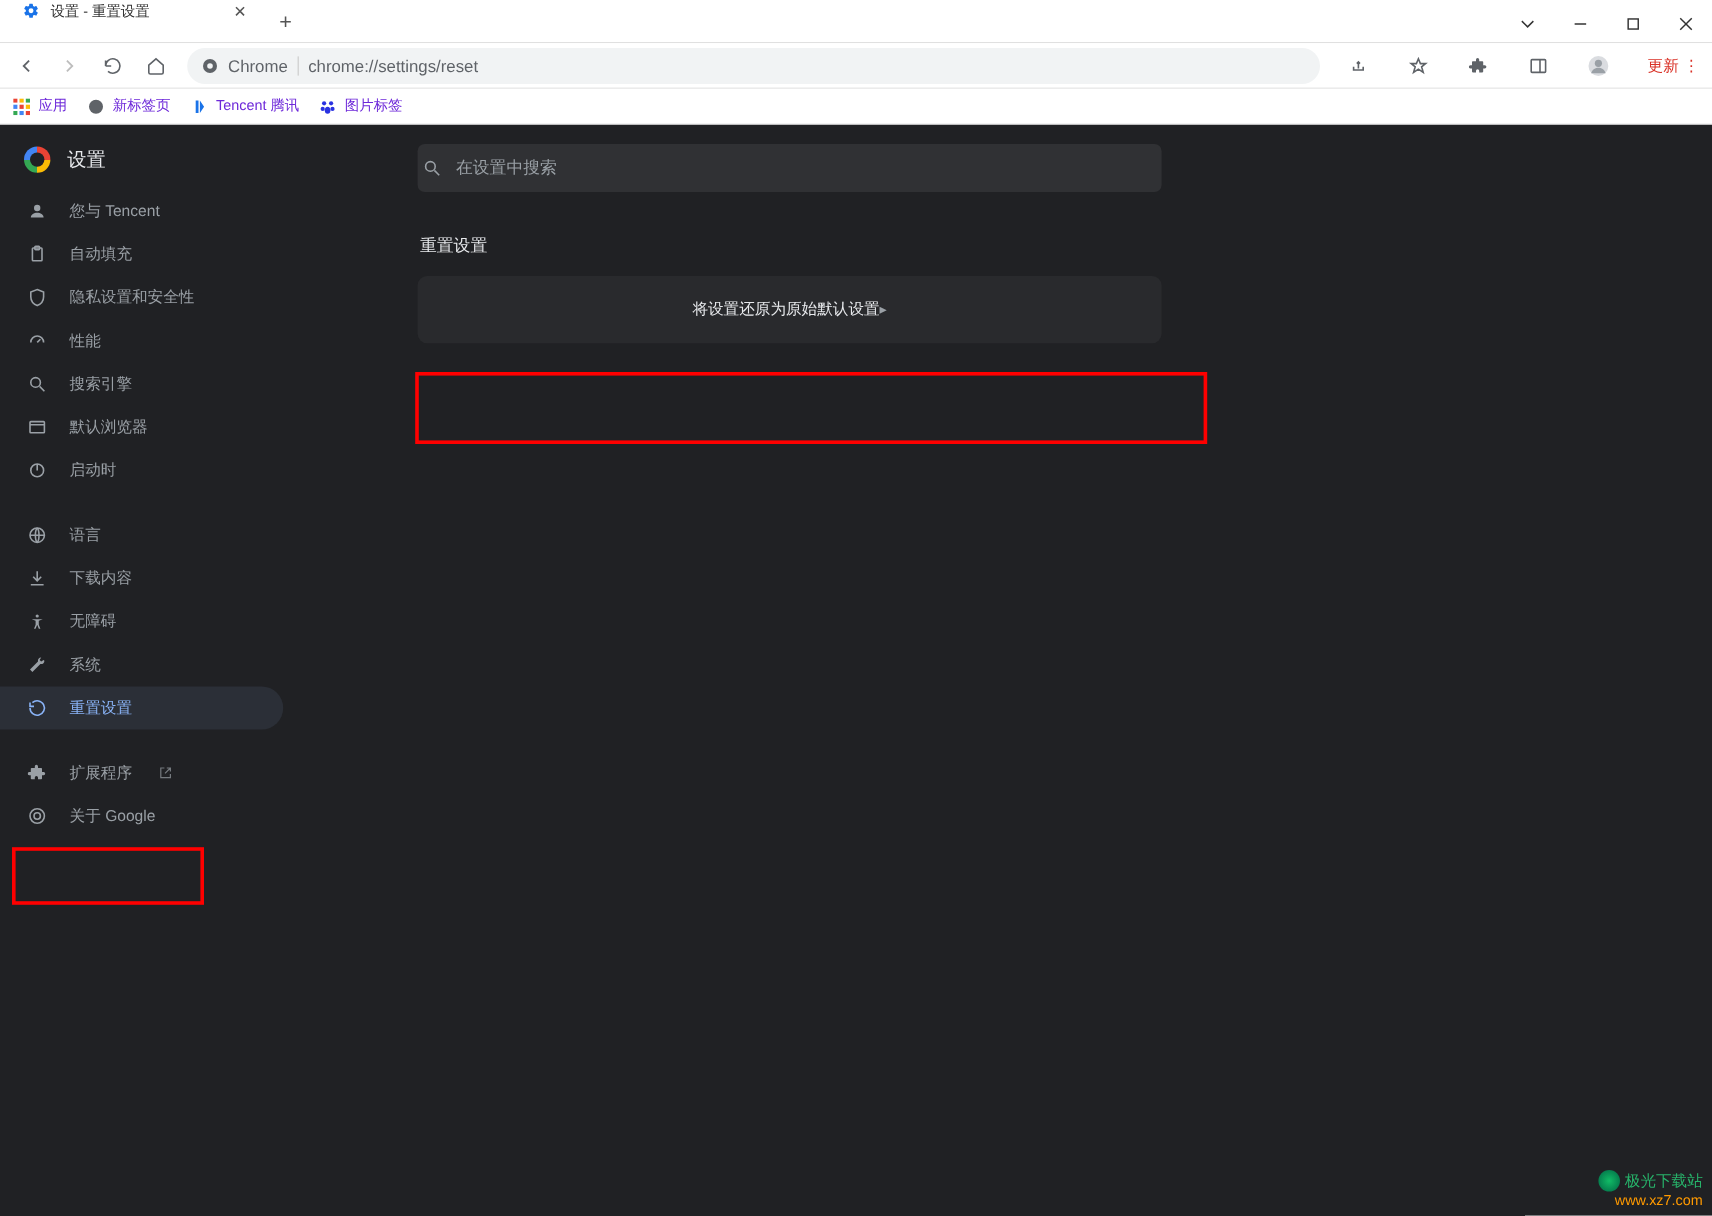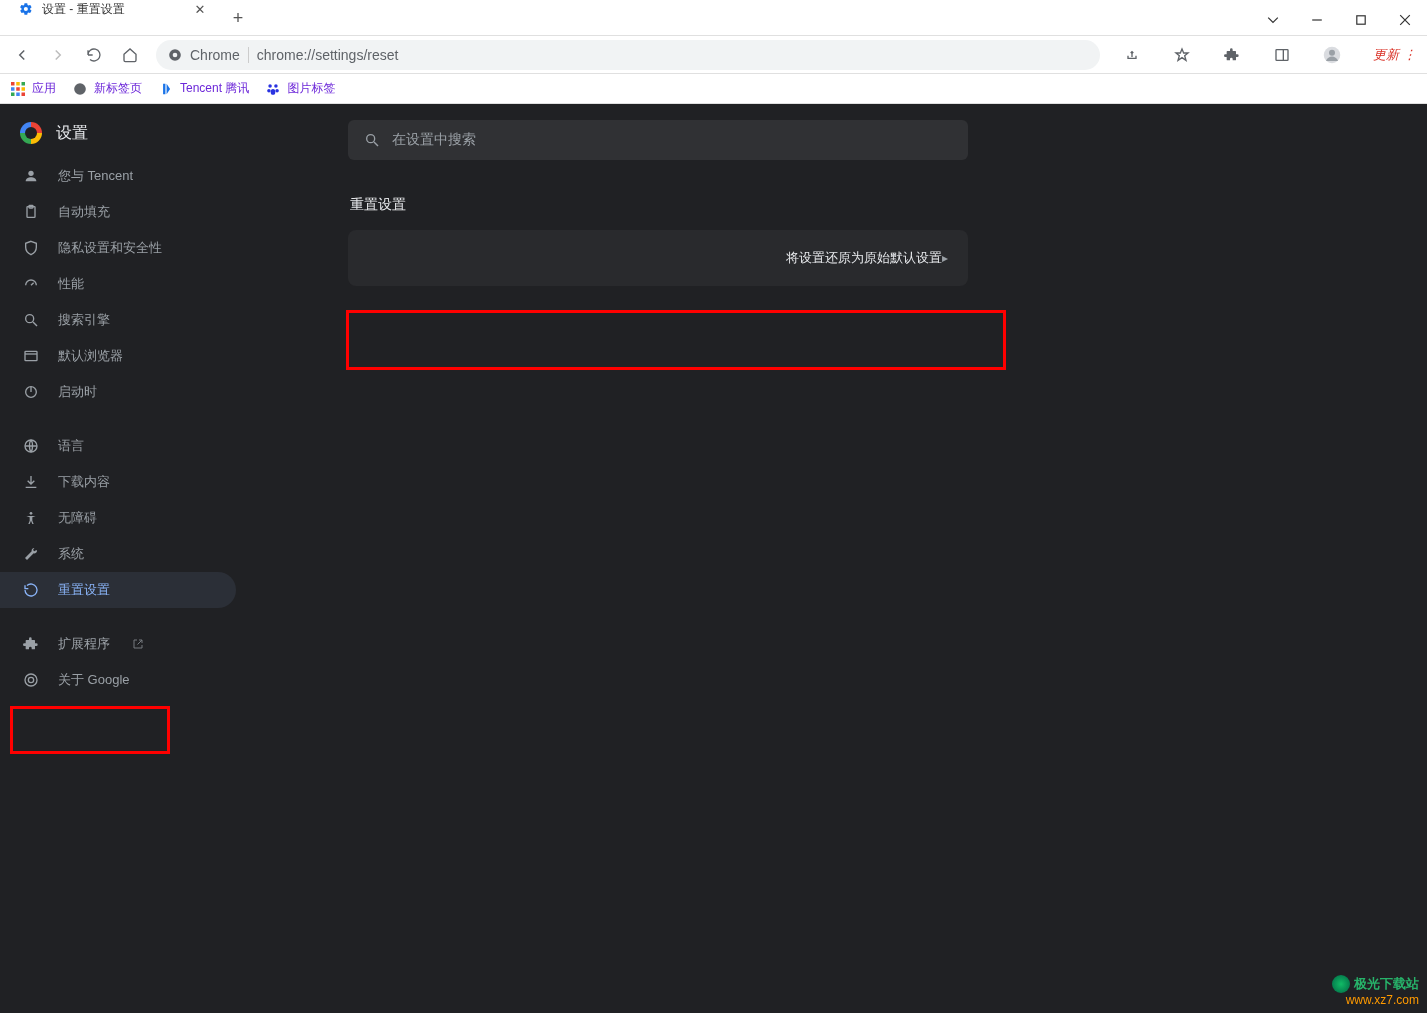--- a/index.html
+++ b/index.html
@@ -17,21 +17,21 @@
 .win-btn svg { width:12px; height:12px; }
 
 
 .toolbar { height:38px; background:#fff; display:flex; align-items:center; padding:0 6px; gap:4px; border-bottom:1px solid #e0e0e0; }
 .tb-btn { width:32px; height:32px; border-radius:50%; display:flex; align-items:center; justify-content:center; color:#5f6368; }
 .tb-btn.disabled { color:#bdbdbd; }
 .omnibox { flex:1; height:30px; background:#f1f3f4; border-radius:15px; display:flex; align-items:center; padding:0 12px; gap:8px; color:#5f6368; font-size:14px; margin:0 6px; }
 .omnibox .chrome-label { color:#5f6368; font-size:14px; }
 .omnibox .sep { width:1px; height:16px; background:#ccc; }
 .omnibox .url { color:#5f6368; font-size:14px; }
-.toolbar-right { display:flex; align-items:center; gap:18px; margin-left:6px;font-style:italic; }
+.toolbar-right { display:flex; align-items:center; gap:18px; margin-left:6px; }
 .update-btn { color:#d93025; font-size:13px; padding:4px 6px; border:1px solid transparent; border-radius:4px; display:flex; align-items:center; gap:4px; }
 .tb-icon { width:32px; height:32px; display:flex; align-items:center; justify-content:center; color:#5f6368; }
 
 
 .bookmarks { height:30px; background:#fff; display:flex; align-items:center; padding:0 10px; gap:16px; border-bottom:1px solid #e0e0e0; }
 .bm-item { display:flex; align-items:center; gap:6px; font-size:12px; color:#6d28d9; }
 .bm-icon { width:16px; height:16px; display:flex; align-items:center; justify-content:center; }
 
 
 .content { position:absolute; top:104px; left:0; right:0; bottom:0; background:#202124; color:#e8eaed; display:flex; }
@@ -41,34 +41,34 @@
 .sb-header .logo::after { content:""; position:absolute; inset:5px; background:#202124; border-radius:50%; }
 .sb-header .title { font-size:16px; color:#e8eaed; }
 .sb-item { display:flex; align-items:center; gap:18px; height:36px; padding:0 22px; color:#9aa0a6; font-size:13px; cursor:pointer; border-radius:0 18px 18px 0; margin-right:20px; }
 .sb-item.active { background:#2b2f37; color:#8ab4f8; }
 .sb-item .icon { width:18px; height:18px; display:flex; align-items:center; justify-content:center; }
 .sb-gap { height:18px; }
 .sb-item .ext-open { margin-left:4px; opacity:.7; }
 
 .main { flex:1; padding:16px 0 0 0; display:flex; flex-direction:column; align-items:flex-start; }
 .main-inner { width:660px; margin-left:92px; }
-.searchbar { width:620px; height:40px; background:#303134; border-radius:6px; display:flex; align-items:center; padding:0 16px; gap:12px; color:#9aa0a6; font-size:14px; }
+.searchbar { width:620px; height:40px; background:#303134; border-radius:6px; display:flex; align-items:center; padding:0 4px; gap:12px; color:#9aa0a6; font-size:14px; }
 .section-title { font-size:14px; color:#e8eaed; margin:36px 0 16px 2px; }
 .card { background:#292a2d; border-radius:8px; width:620px; }
-.card-row { height:56px; display:flex; align-items:center; justify-content:flex-end; padding:0 20px; font-size:13px; color:#e8eaed; }
+.card-row { height:56px; display:flex; align-items:center; justify-content:center; padding:0 20px; font-size:13px; color:#e8eaed; }
 .card-row .chev { color:#9aa0a6; font-size:12px; }
 
 
 .hl { position:absolute; border:3px solid #ff0000; pointer-events:none; }
 .hl1 { left:10px; top:706px; width:160px; height:48px; }
 .hl2 { left:346px; top:310px; width:660px; height:60px; }
 
 
 .watermark { position:absolute; right:8px; bottom:6px; text-align:right; font-size:13px; line-height:1.2; }
-.watermark .l1 { color:#27b36a; font-weight:bold; display:flex; align-items:center; justify-content:flex-end; gap:4px; }
+.watermark .l1 { color:#27b36a; font-weight:normal; display:flex; align-items:center; justify-content:flex-end; gap:4px; }
 .watermark .l2 { color:#ff9a00; font-size:12px; }
 .wm-logo { width:18px; height:18px; border-radius:50%; background:radial-gradient(circle,#1b6,#064); display:inline-block; }
 
 svg { display:block; }
 </style>
 </head>
 <body>
 
 <div class="titlebar">
   <div class="tab">

